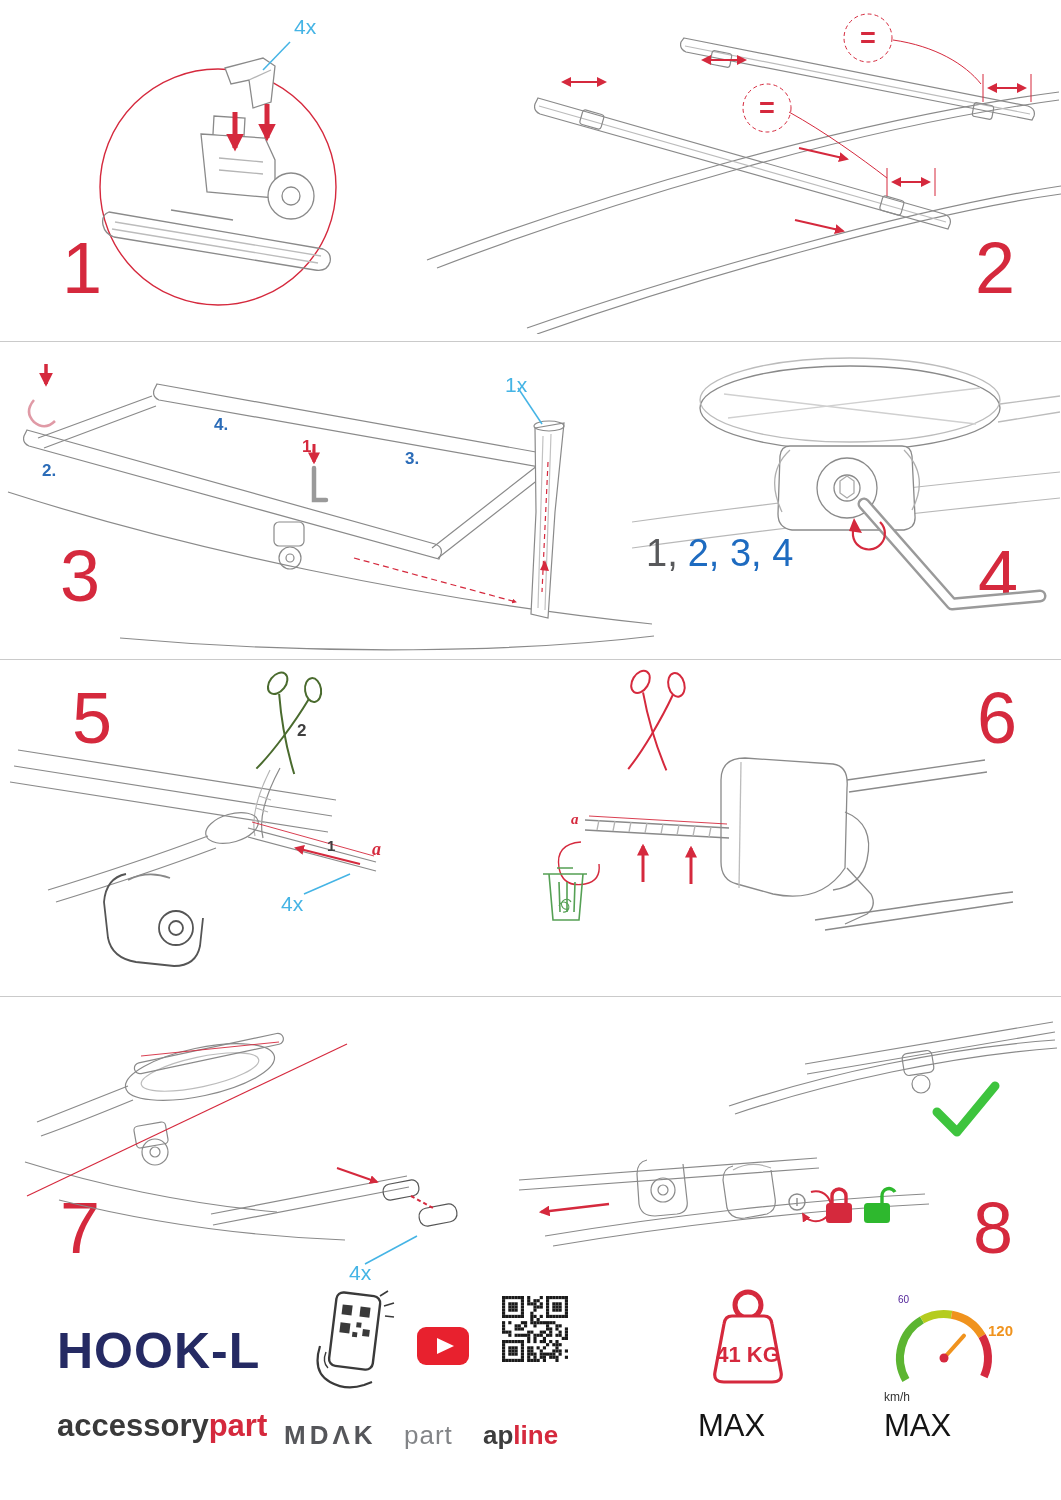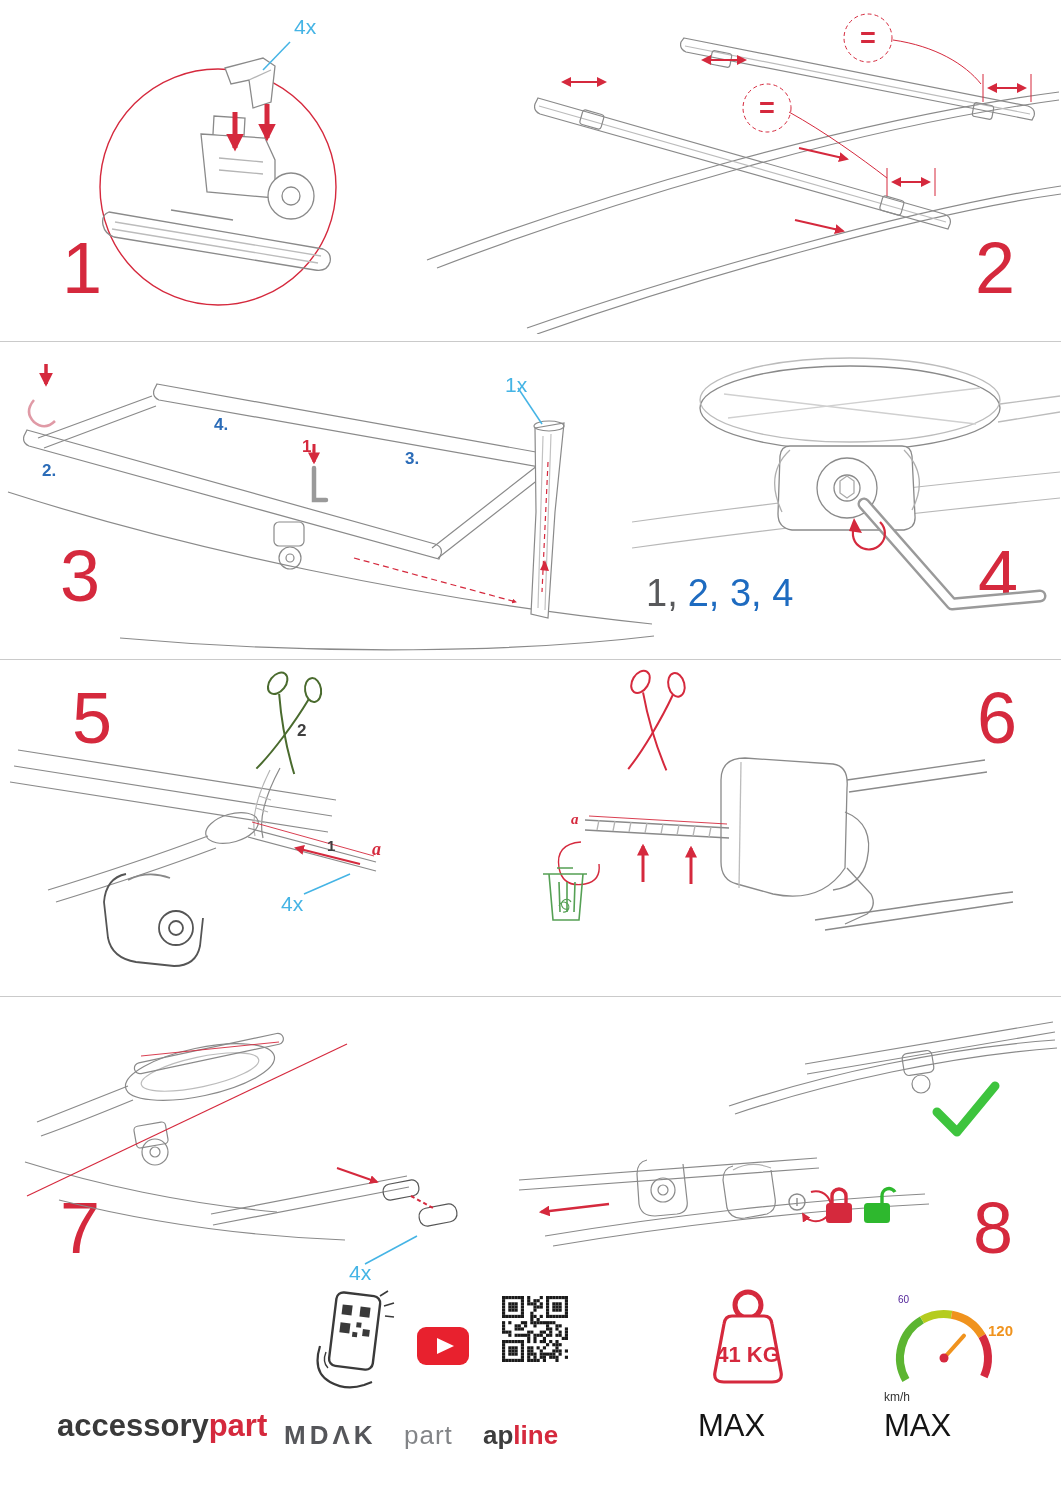--- a/index.html
+++ b/index.html
@@ -175,21 +175,21 @@
     </g>
     <g fill="none" stroke-linecap="round" stroke-linejoin="round">
       <path d="M232,158 L320,258 L408,250" stroke="#9a9a9a" stroke-width="13"></path>
       <path d="M232,158 L320,258 L408,250" stroke="#fff" stroke-width="8"></path>
     </g>
     <g fill="none">
       <path d="M248,176 a16,16 0 1 1 -24,2" stroke="#d5293d" stroke-width="2.2"></path>
       <path d="M222,172 l-5,13 13,2 Z" fill="#d5293d"></path>
     </g>
   </svg>
-  <div class="seq" style="left:646px;top:572px">
+  <div class="seq" style="left:646px;top:532px">
     <span>1,</span><span class="rest">2, 3, 4</span>
   </div>
 
   <div class="stepnum" style="left:72px;top:682px">5</div>
   <svg class="abs" style="left:8px;top:666px" width="450" height="326" viewBox="0 0 450 326">
     <defs>
         <marker id="ar5" viewBox="0 0 10 10" refX="8" refY="5" markerWidth="4.5" markerHeight="4.5" orient="auto-start-reverse">
           <path d="M0,0 L10,5 L0,10 Z" fill="#d5293d"></path>
         </marker>
       </defs>
@@ -323,20 +323,21 @@
     <g>
       <path d="M327,203 v-7 a7,7 0 0 1 14,0 v7" fill="none" stroke="#d5293d" stroke-width="3.4"></path>
       <rect x="321" y="203" width="26" height="20" rx="3.5" fill="#d5293d"></rect>
     </g>
     <g>
       <path d="M377,203 v-7 a7,7 0 0 1 13,-4" fill="none" stroke="#2eb82e" stroke-width="3.4"></path>
       <rect x="359" y="203" width="26" height="20" rx="3.5" fill="#2eb82e"></rect>
     </g>
   </svg>
 
+  <div class="brand-title" style="left:57px;top:1322px">HOOK-L</div>
   <div class="brand-sub" style="left:57px;top:1408px">
     <span>accessory</span><span class="p2">part</span>
   </div>
 
   <svg class="abs" style="left:312px;top:1288px" width="84" height="104" viewBox="0 0 84 104">
     <g transform="rotate(7 42 48)">
       <rect x="20" y="6" width="44" height="74" rx="7" fill="#fff" stroke="#3a3a3a" stroke-width="2.4"></rect>
       <rect x="27" y="18" width="10" height="10" fill="#3a3a3a"></rect>
       <rect x="45" y="18" width="10" height="10" fill="#3a3a3a"></rect>
       <rect x="27" y="36" width="10" height="10" fill="#3a3a3a"></rect>

